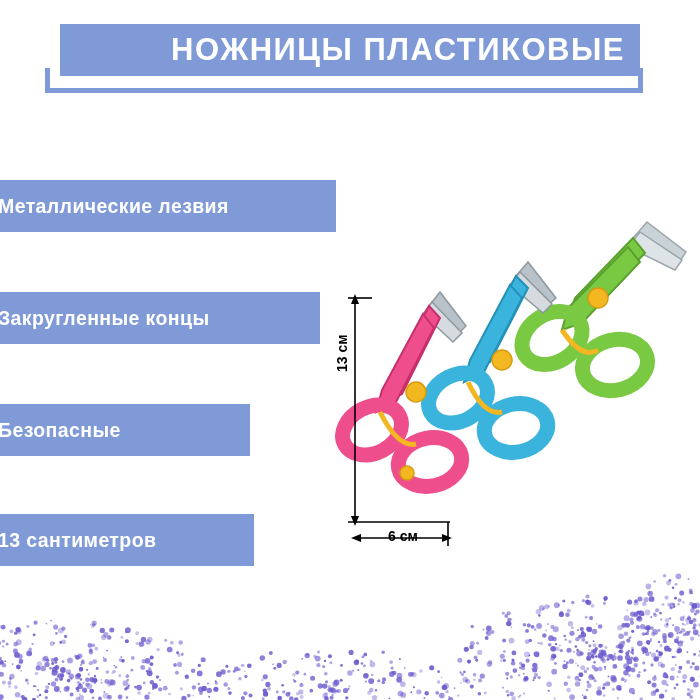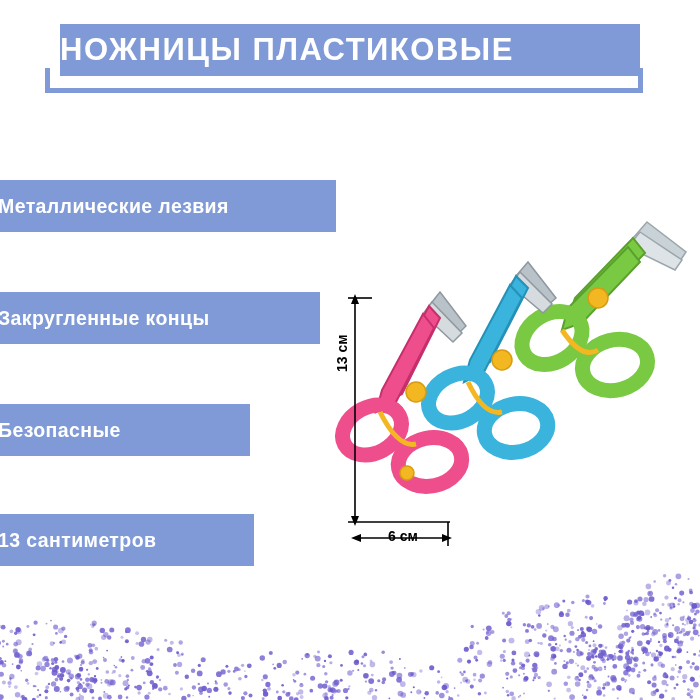--- a/index.html
+++ b/index.html
@@ -30,26 +30,28 @@
     height: 52px;
     background: #7f9ad6;
   }
   .title-text {
     position: absolute;
     left: 60px;
     top: 24px;
     width: 580px;
     height: 52px;
     line-height: 52px;
+    text-align: center;
     color: #ffffff;
     font-size: 31px;
     font-weight: bold;
     letter-spacing: 1.5px;
     white-space: nowrap;
     font-family: "Liberation Sans", sans-serif;
+    padding-left: 48px;
   }
   
   .title-rule-h {
     position: absolute;
     left: 45px;
     top: 88px;
     width: 598px;
     height: 5px;
     background: #7f9ad6;
   }

